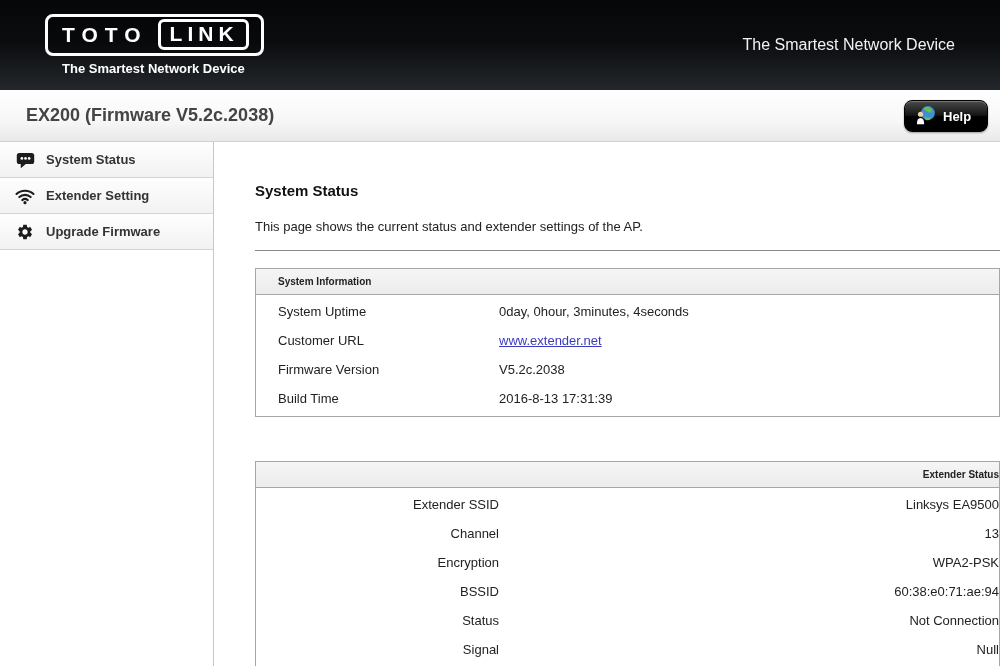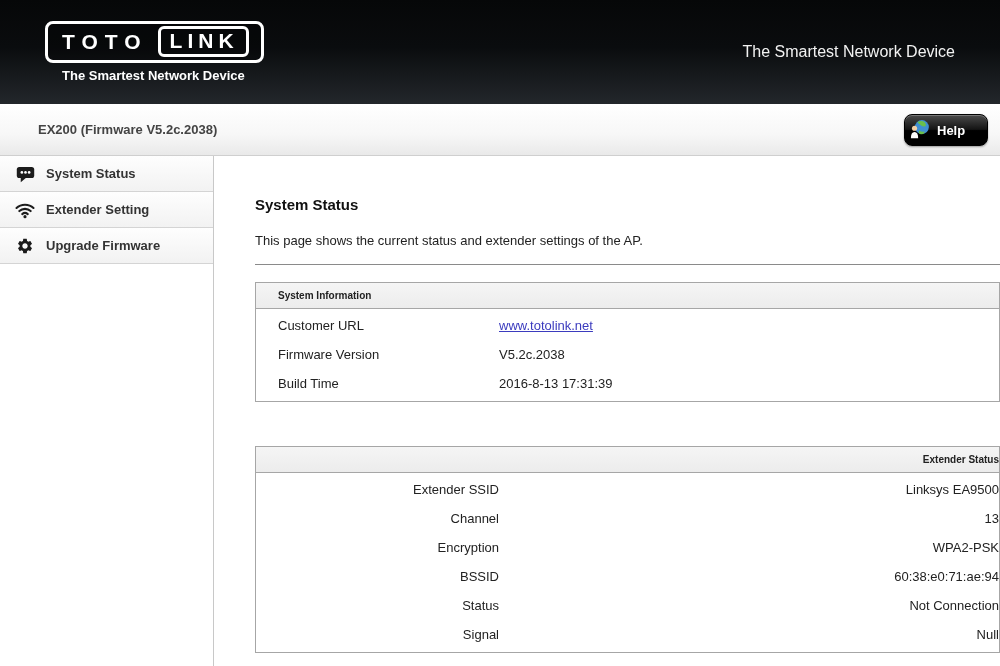--- a/index.html
+++ b/index.html
@@ -1,21 +1,21 @@
 <!DOCTYPE html>
 <html><head>
 <meta charset="utf-8">
 <style>
   * { margin: 0; padding: 0; box-sizing: border-box; }
   html, body { width: 1000px; height: 666px; overflow: hidden; background: #fff;
     font-family: "Liberation Sans", "DejaVu Sans", sans-serif; }
 
   
   .topbar {
-    height: 104px;
+    height: 90px;
     background: linear-gradient(to bottom, #060708 0%, #0a0c0e 45%, #23272b 100%);
     display: flex; align-items: center; position: relative;
   }
   .logo-wrap { margin-left: 45px; }
   .logo-box {
     display: inline-flex; align-items: center;
     border: 3px solid #fff; border-radius: 8px;
     padding: 2px 12px 3px 14px; background: rgba(0,0,0,0.25);
   }
   .logo-toto {
@@ -33,27 +33,27 @@
     color: #f2f2f2; font-size: 16px;
   }
 
   
   .infobar {
     height: 52px; position: relative;
     background: linear-gradient(to bottom, #ffffff 0%, #f7f7f7 60%, #e9e9e9 100%);
     border-bottom: 1px solid #cfcfcf;
   }
   .device-info {
-    display: inline-block; line-height: 51px; padding-left: 38px;
-    font-size: 13px; font-weight: bold; color: #444;
+    display: inline-block; line-height: 51px; padding-left: 26px;
+    font-size: 18px; font-weight: bold; color: #444;
   }
   .help-btn {
     position: absolute; right: 12px; top: 10px;
     height: 32px; min-width: 84px;
-    display: flex; align-items: center; gap: 7px; padding: 0 12px 0 4px;
+    display: flex; align-items: center; gap: 7px; padding: 0 12px 0 10px;
     background: linear-gradient(to bottom, #4a4a4a 0%, #141414 48%, #000 52%, #000 100%);
     border: 1px solid #000; border-radius: 8px;
     box-shadow: inset 0 1px 0 rgba(255,255,255,0.25), 0 1px 2px rgba(0,0,0,0.35);
     color: #fff; font-size: 13px; font-weight: bold; cursor: pointer;
   }
 
   
   .layout { display: flex; height: 525px; }
   .sidebar { width: 239px; border-right: 1px solid #c8c8c8; }
   .side-item {
@@ -152,24 +152,28 @@
 
   <main class="main">
     <h1 class="page-title">System Status</h1>
     <p class="page-desc">This page shows the current status and extender settings of the AP.</p>
     <hr class="divider">
 
     <section class="panel">
       <div class="panel-header">System Information</div>
       <table>
         <tbody>
+            <tr>
+          <td class="label">System Uptime</td>
+          <td class="value">0day, 0hour, 3minutes, 4seconds</td>
+        </tr>
         <tr>
           <td class="label">Customer URL</td>
           <td class="value">
-            <a href="#">www.totolink.net</a>
+            <a href="#">www.extender.net</a>
           </td>
         </tr>
         <tr>
           <td class="label">Firmware Version</td>
           <td class="value">V5.2c.2038</td>
         </tr>
         <tr>
           <td class="label">Build Time</td>
           <td class="value">2016-8-13 17:31:39</td>
         </tr>

